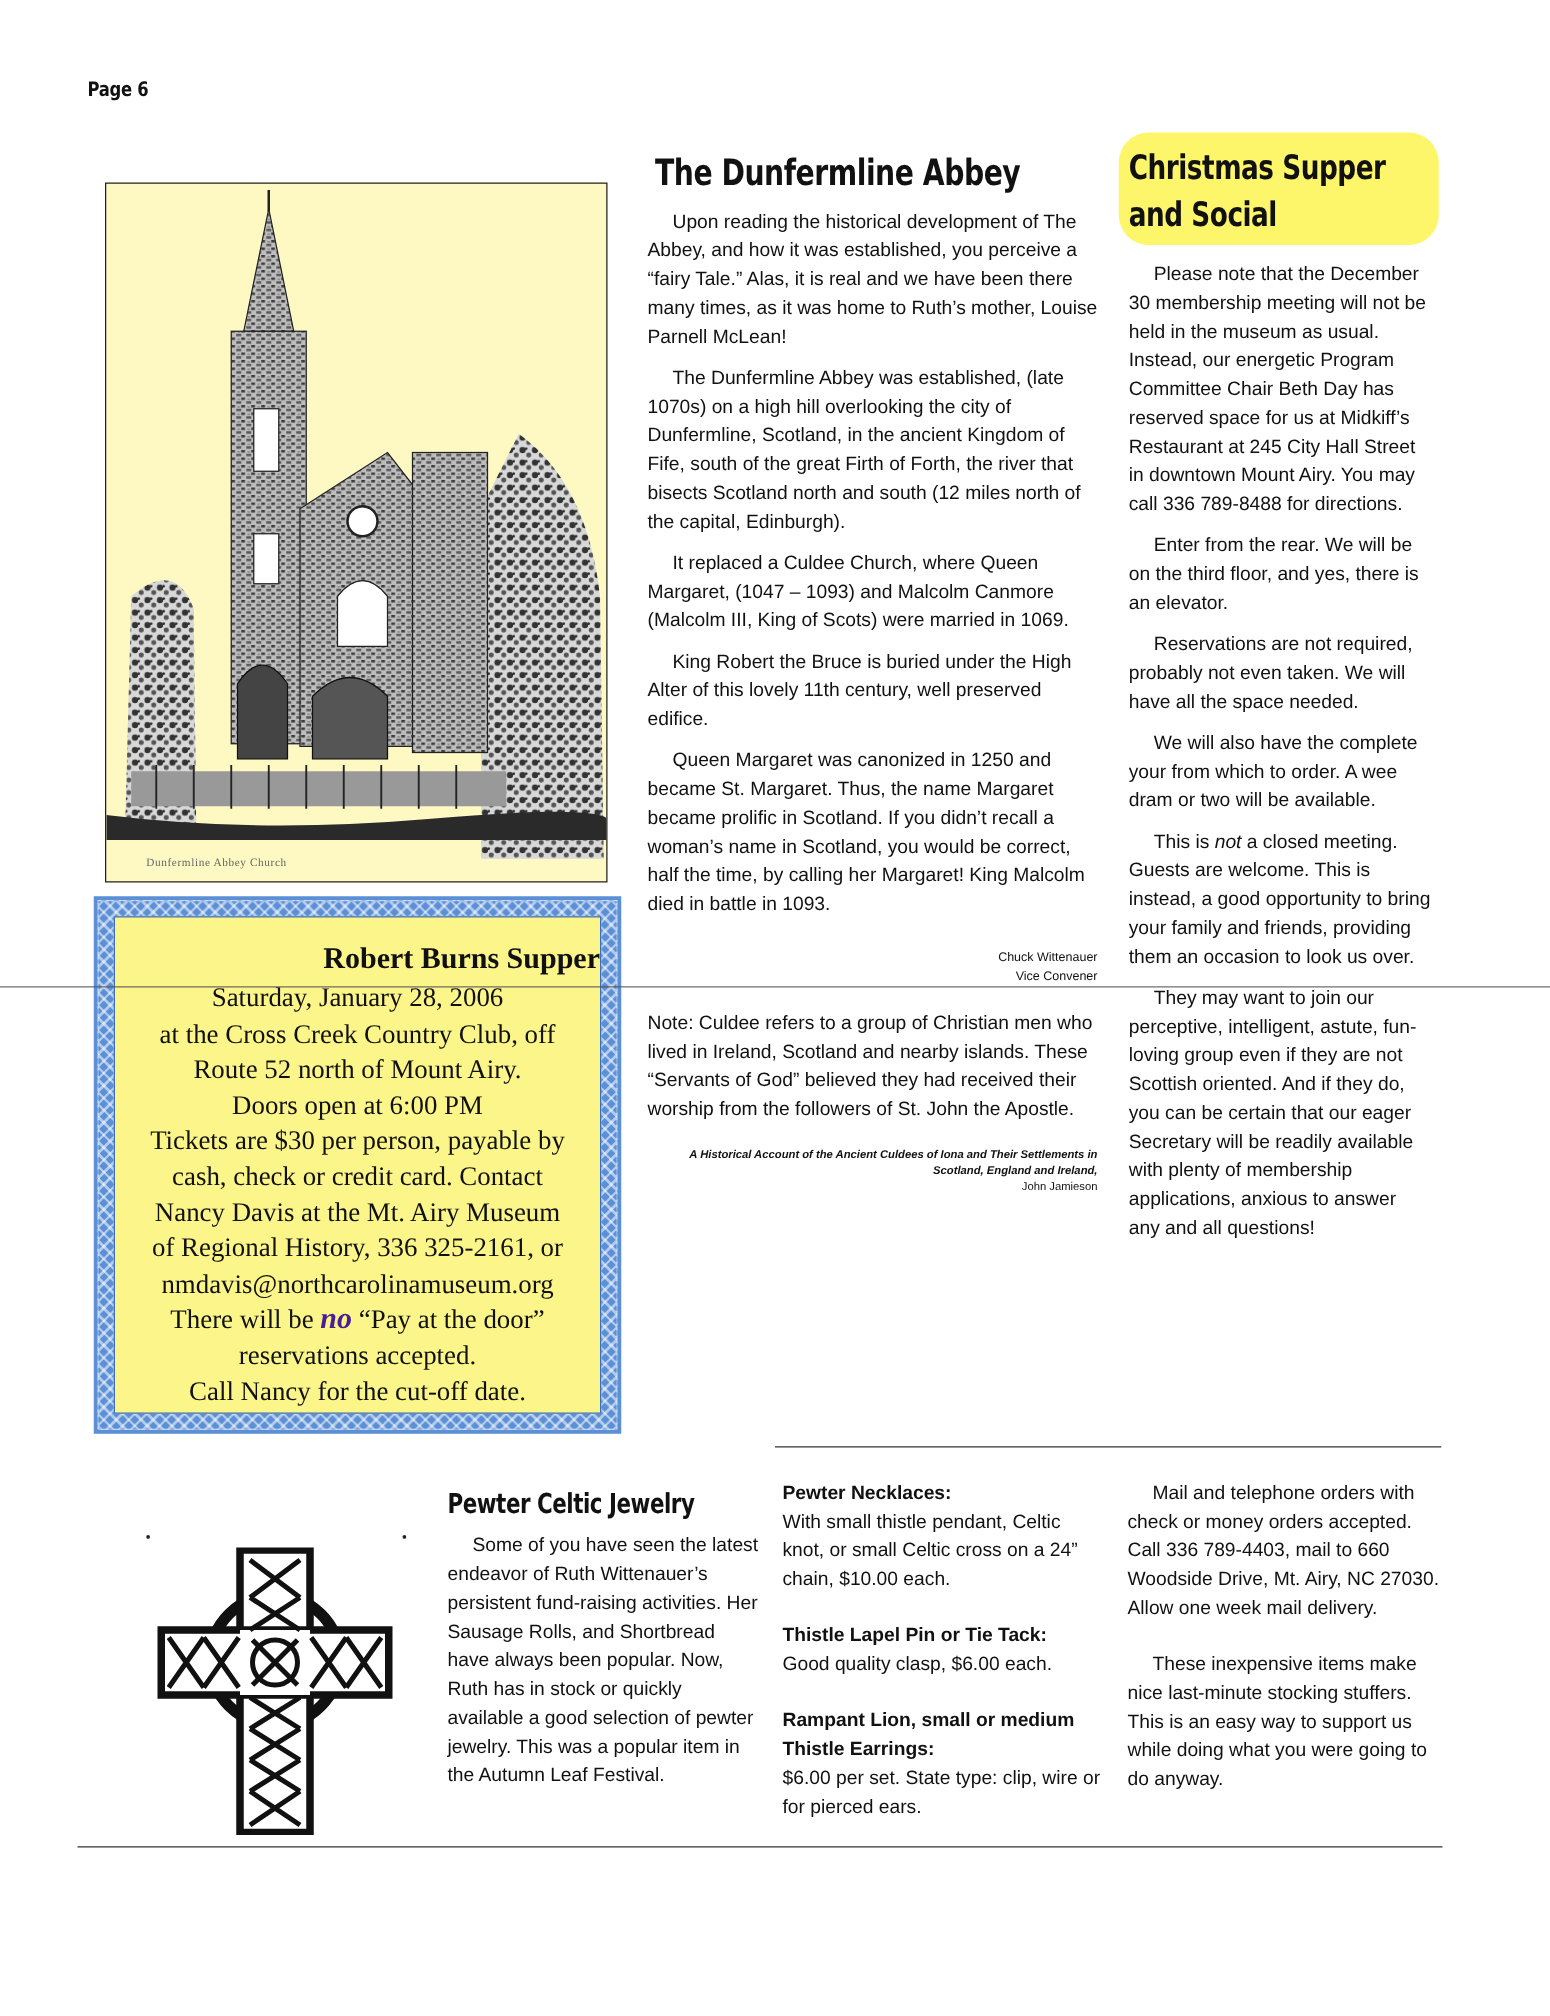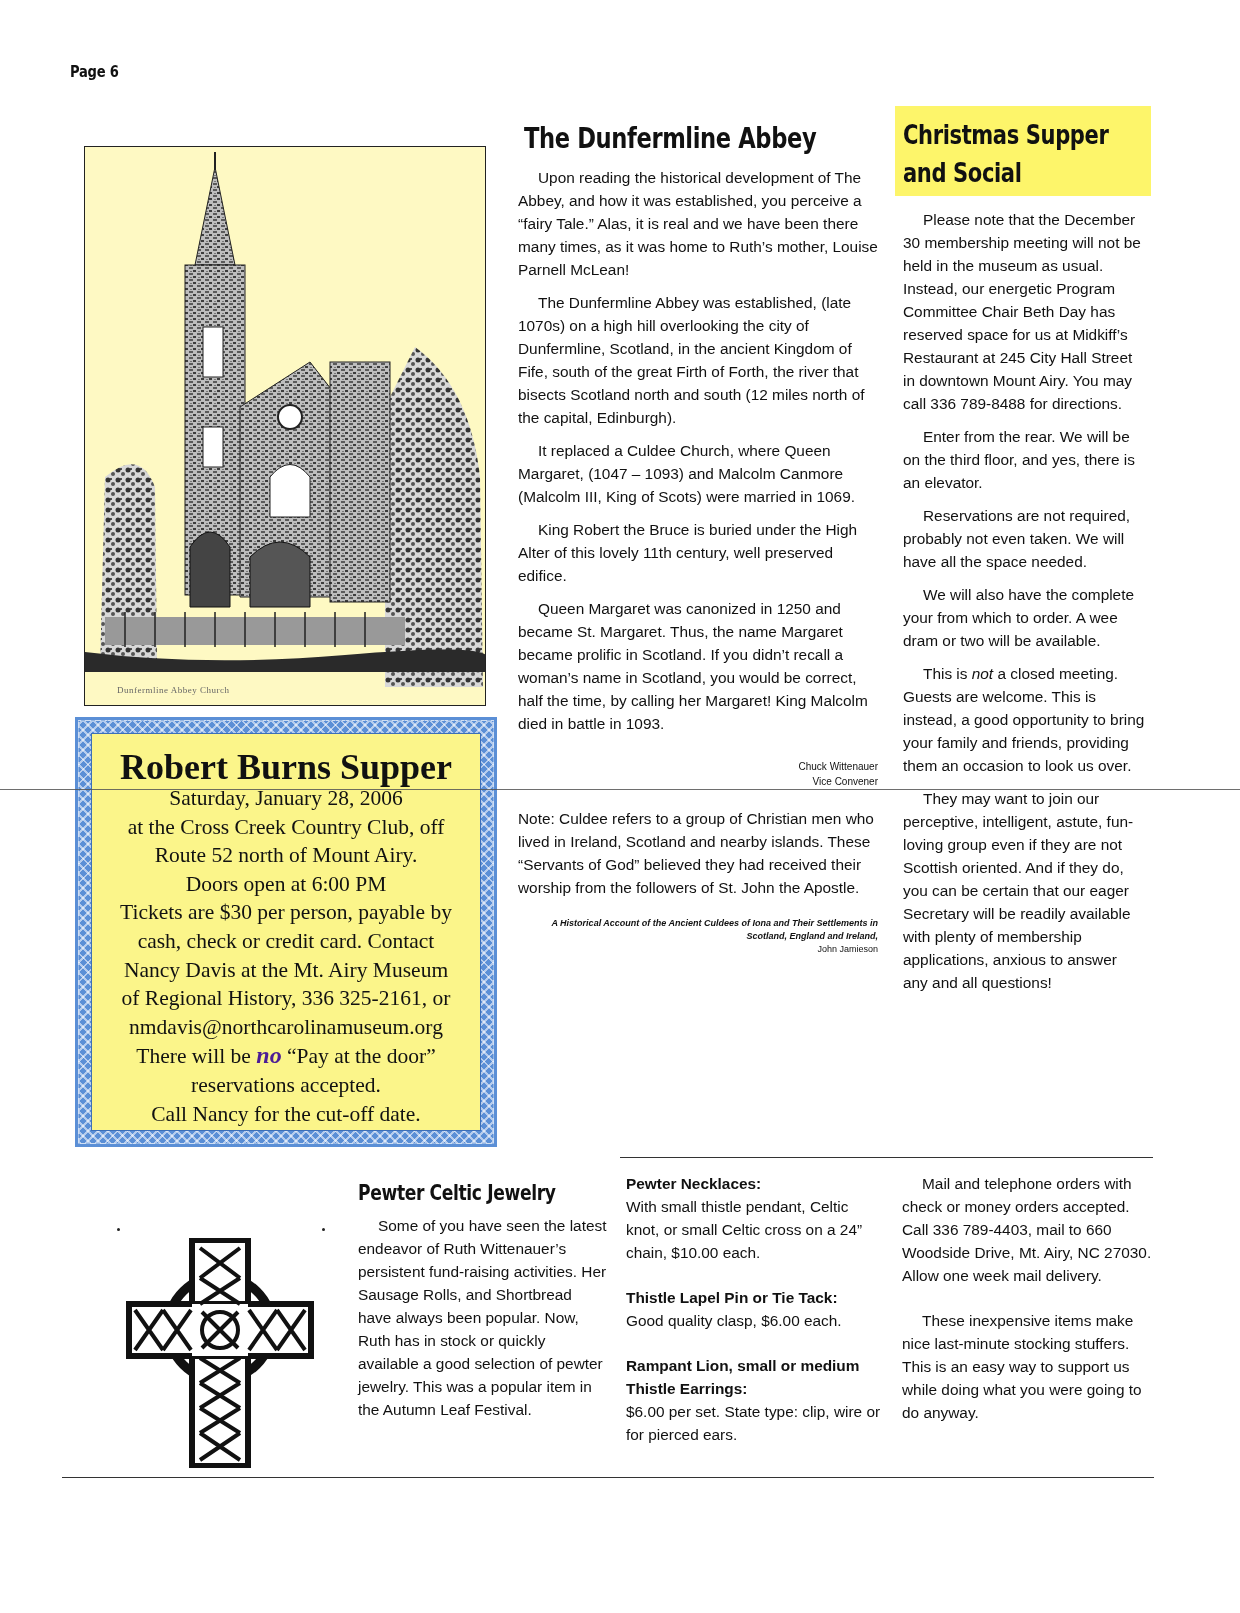--- a/index.html
+++ b/index.html
@@ -16,49 +16,49 @@
     .caption { position: absolute; left: 32px; bottom: 10px; font-family: "Liberation Serif", serif; font-size: 9px; color: #666; letter-spacing: 0.5px; }
 
     
     .burns { position: absolute; left: 75px; top: 717px; width: 422px; height: 430px; background: #5b8fd6; padding: 16px; }
     .burns::before { content: ""; position: absolute; inset: 3px; border: 1px solid rgba(255,255,255,.35);
       background-image:
         repeating-linear-gradient(45deg, rgba(255,255,255,.55) 0 2px, transparent 2px 7px),
         repeating-linear-gradient(-45deg, rgba(255,255,255,.55) 0 2px, transparent 2px 7px); }
     .burns-inner { position: relative; width: 100%; height: 100%; background: #fbf58a; border: 1px solid #3d6fb8; text-align: center;
       font-family: "Liberation Serif", serif; font-size: 21.5px; line-height: 28.6px; padding-top: 16px; color: #111; }
-    .burns-title { font-weight: bold; font-size: 36px; line-height: 34px; margin-bottom: 0; }
+    .burns-title { font-weight: bold; font-size: 24px; line-height: 34px; margin-bottom: 0; text-align: right; }
     .no { color: #4c1d95; font-style: italic; font-weight: bold; font-size: 24px; }
 
     
     .fold { position: absolute; left: 0; top: 789px; width: 1240px; height: 1px; background: #555; opacity: .85; }
 
     
     .mid { position: absolute; left: 518px; top: 120px; width: 360px; }
     .title-cond { font-family: "DejaVu Sans", sans-serif; font-weight: bold; transform: scaleX(0.78); transform-origin: left top; white-space: nowrap; letter-spacing: -0.5px; }
     .mid h1 { font-size: 29px; line-height: 36px; margin-bottom: 10px; margin-left: 6px; }
     .body-p { font-size: 15.4px; line-height: 23px; text-indent: 20px; margin-bottom: 10px; }
     .sig { text-align: right; font-size: 10px; line-height: 15px; margin-top: 24px; margin-bottom: 18px; }
     .note { font-size: 15.4px; line-height: 23px; }
     .cite { text-align: right; font-size: 9px; line-height: 13px; margin-top: 18px; }
     .cite i { font-style: italic; font-weight: bold; margin-top: 32px; }
 
     
     .right { position: absolute; left: 895px; top: 106px; width: 260px; }
-    .xmas { background: #fdf56a; width: 256px; height: 90px; padding: 10px 8px 0 8px; }
+    .xmas { background: #fdf56a; width: 256px; height: 90px; padding: 10px 8px 0 8px; border-radius: 24px; }
     .xmas .title-cond { font-size: 27px; line-height: 38px; }
     .right .body-p { margin-top: 0; padding-left: 8px; padding-right: 10px; }
     .right .first { margin-top: 12px; }
 
     .rule { position: absolute; height: 1px; background: #333; }
 
     
     .cross { position: absolute; left: 125px; top: 1238px; width: 190px; height: 230px; }
     .dot { position: absolute; width: 3px; height: 3px; background: #222; border-radius: 50%; }
-    .pcol { position: absolute; font-size: 15.4px; line-height: 23px; }
+    .pcol { position: absolute; font-size: 15.4px; line-height: 23px; margin-top: 11px; }
     .pcol h2 { font-size: 22px; line-height: 30px; margin-bottom: 6px; }
     .pcol .lbl { font-weight: bold; }
     .gap { height: 22px; }
   </style>
 </head>
 <body>
 
 <div class="hdr left">Page 6</div>
 <div class="hdr right">Scotia Script</div>
 

